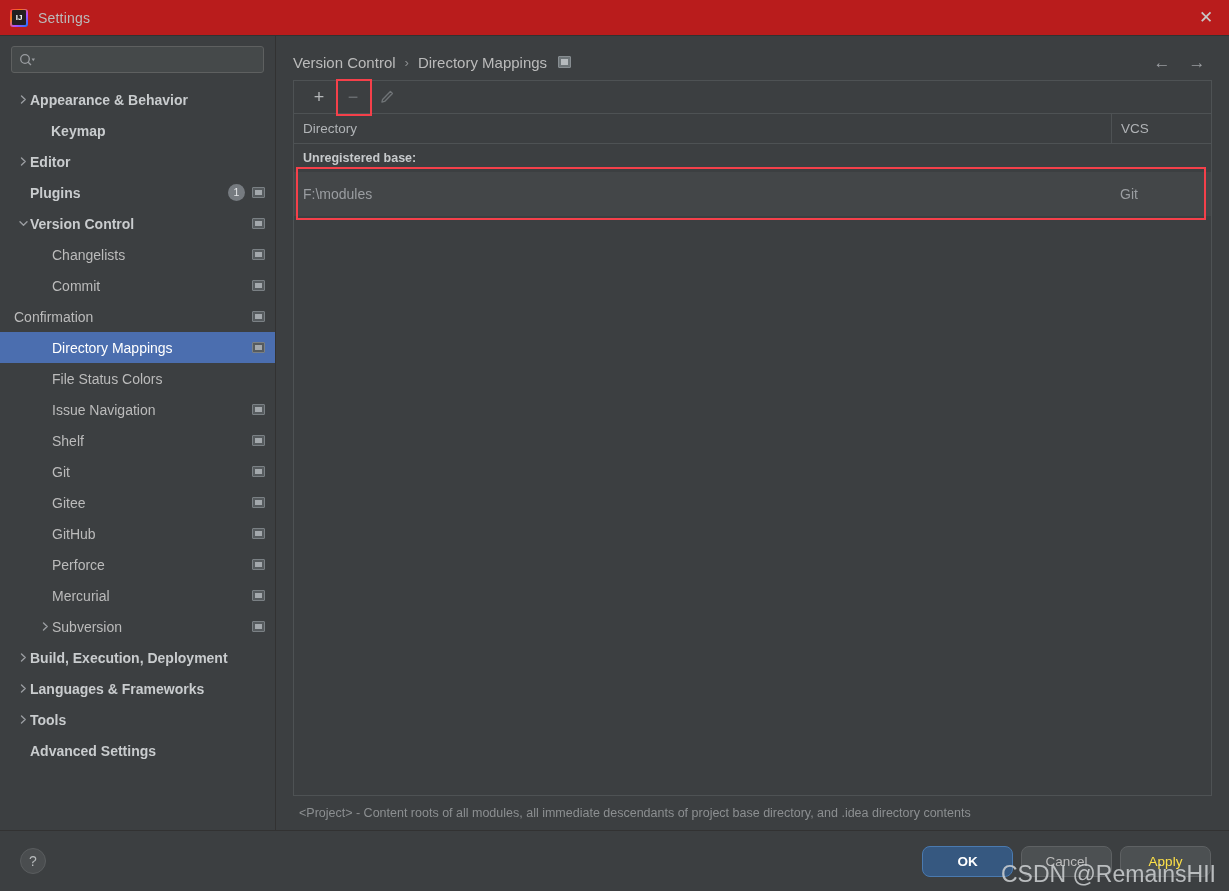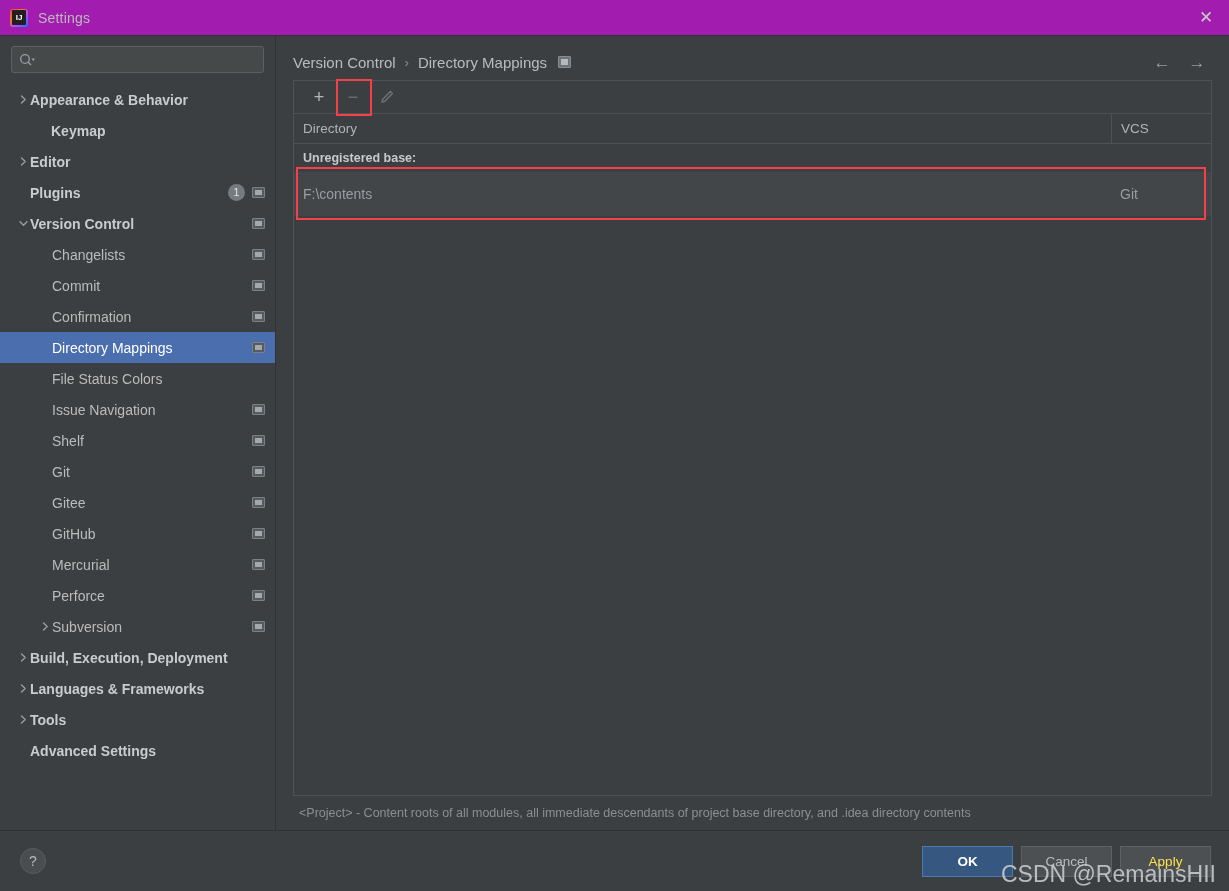--- a/index.html
+++ b/index.html
@@ -12,21 +12,21 @@
   .window {
     position: relative;
     width: 1229px; height: 891px;
     background: #3c3f41;
     display: flex; flex-direction: column;
   }
 
   
   .titlebar {
     height: 36px; min-height: 36px;
-    background: #a21caf;
+    background: #b91c1c;
     display: flex; align-items: center;
     border-bottom: 1px solid #323232;
     position: relative;
   }
   .app-logo {
     width: 18px; height: 18px; margin-left: 10px; margin-right: 10px;
     border-radius: 3px;
     background: linear-gradient(135deg,#fe315d 0%, #f97a12 30%, #b24dff 62%, #087cfa 100%);
     position: relative; flex: none;
   }
@@ -227,21 +227,21 @@
   .help-btn {
     width: 26px; height: 26px; border-radius: 50%;
     border: 1px solid #5a5d5f; background: #4a4d4f;
     color: #b7babc; font-size: 14px;
     display: flex; align-items: center; justify-content: center;
     cursor: pointer;
   }
   .footer-actions { margin-left: auto; display: flex; gap: 8px; align-items: center; }
   .btn {
     height: 31px; min-width: 91px;
-    border-radius: 0;
+    border-radius: 8px;
     display: flex; align-items: center; justify-content: center;
     font-size: 13.5px; cursor: pointer;
     border: 1px solid #5e6163; background: #4c5052; color: #bbbbbb;
   }
   .btn.primary {
     background: #365880; border: 1px solid #4a7ab0; color: #ffffff; font-weight: bold;
   }
   .btn.disabled { color: #fde047; cursor: default; }
 
   .watermark {
@@ -325,21 +325,21 @@
             <span class="tree-label">Changelists</span>
             <span class="tree-spacer"></span>
             <span class="cfg-icon"></span>
           </div>
           <div class="tree-item" style="padding-left: 38px;">
             <span class="twisty"></span>
             <span class="tree-label">Commit</span>
             <span class="tree-spacer"></span>
             <span class="cfg-icon"></span>
           </div>
-          <div class="tree-item" style="padding-left: 38px;">
+          <div class="tree-item" style="">
             <span class="twisty"></span>
             <span class="tree-label">Confirmation</span>
             <span class="tree-spacer"></span>
             <span class="cfg-icon"></span>
           </div>
           <div class="tree-item selected" style="padding-left: 38px;">
             <span class="twisty"></span>
             <span class="tree-label">Directory Mappings</span>
             <span class="tree-spacer"></span>
             <span class="cfg-icon"></span>
@@ -374,27 +374,27 @@
             <span class="cfg-icon"></span>
           </div>
           <div class="tree-item" style="padding-left: 38px;">
             <span class="twisty"></span>
             <span class="tree-label">GitHub</span>
             <span class="tree-spacer"></span>
             <span class="cfg-icon"></span>
           </div>
           <div class="tree-item" style="padding-left: 38px;">
             <span class="twisty"></span>
+            <span class="tree-label">Perforce</span>
+            <span class="tree-spacer"></span>
+            <span class="cfg-icon"></span>
+          </div>
+          <div class="tree-item" style="padding-left: 38px;">
+            <span class="twisty"></span>
             <span class="tree-label">Mercurial</span>
-            <span class="tree-spacer"></span>
-            <span class="cfg-icon"></span>
-          </div>
-          <div class="tree-item" style="padding-left: 38px;">
-            <span class="twisty"></span>
-            <span class="tree-label">Perforce</span>
             <span class="tree-spacer"></span>
             <span class="cfg-icon"></span>
           </div>
           <div class="tree-item" style="padding-left: 38px;">
             <span class="twisty">
               <svg width="9" height="9" viewBox="0 0 9 9">
                 <path d="M2.5 1 L6.2 4.5 L2.5 8" fill="none" stroke="currentColor" stroke-width="1.4" stroke-linecap="round" stroke-linejoin="round"></path>
               </svg>
             </span>
             <span class="tree-label">Subversion</span>
@@ -462,21 +462,21 @@
         </div>
 
         <div class="table-head">
           <div class="th dir">Directory</div>
           <div class="th vcs">VCS</div>
         </div>
 
         <div class="table-body" id="table-body">
             <div class="group-row">Unregistered base:</div>
             <div class="data-row">
-              <div class="cell-dir">F:\contents</div>
+              <div class="cell-dir">F:\modules</div>
               <div class="cell-vcs">Git</div>
               <div class="row-highlight"></div>
             </div>
           </div>
 
       </div>
 
       <div class="hint">&lt;Project&gt; - Content roots of all modules, all immediate descendants of project base directory, and .idea directory contents</div>
 
     </div>

